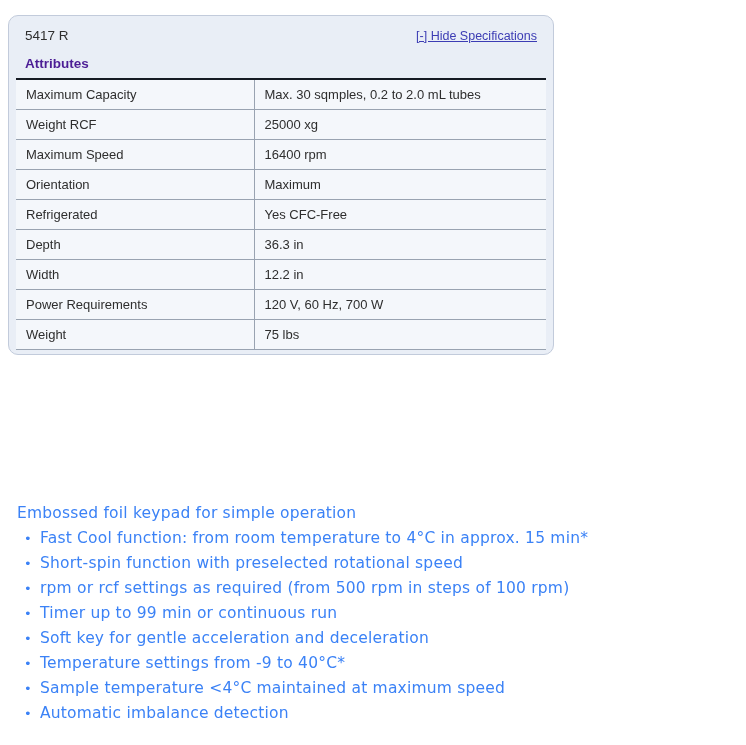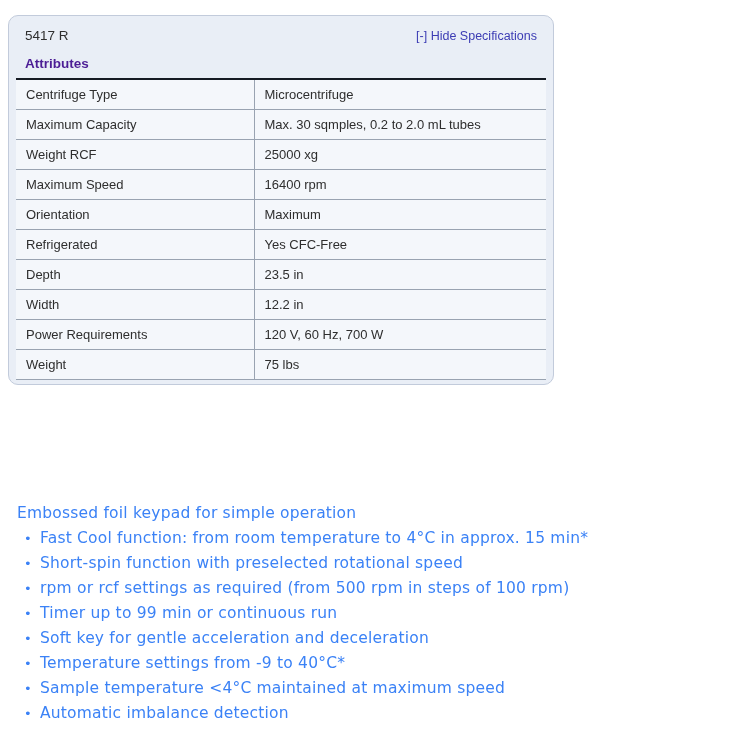--- a/index.html
+++ b/index.html
@@ -26,20 +26,21 @@
     align-items: center;
     padding: 5px 9px 13px 9px;
   }
   .panel-title {
     font-size: 13.5px;
     color: var(--text);
   }
   .toggle-link {
     font-size: 12.5px;
     color: var(--link);
+    text-decoration: underline;
     cursor: pointer;
   }
   .section-heading {
     font-size: 13.5px;
     font-weight: bold;
     color: #4c1d95;
     padding: 0 9px 7px 9px;
   }
   table.attributes {
     width: 100%;
@@ -92,24 +93,20 @@
 <body>
 
 <div class="spec-panel">
   <div class="panel-top">
     <span class="panel-title">5417 R</span>
     <a class="toggle-link">[-] Hide Specifications</a>
   </div>
   <div class="section-heading">Attributes</div>
   <table class="attributes">
     <tbody id="attributes-body">
-  <tr>
-    <td class="attr-label">Centrifuge Type</td>
-    <td class="attr-value">Microcentrifuge</td>
-  </tr>
 
   <tr>
     <td class="attr-label">Maximum Capacity</td>
     <td class="attr-value">Max. 30 sqmples, 0.2 to 2.0 mL tubes</td>
   </tr>
 
   <tr>
     <td class="attr-label">Weight RCF</td>
     <td class="attr-value">25000 xg</td>
   </tr>
@@ -124,21 +121,21 @@
     <td class="attr-value">Maximum</td>
   </tr>
 
   <tr>
     <td class="attr-label">Refrigerated</td>
     <td class="attr-value">Yes CFC-Free</td>
   </tr>
 
   <tr>
     <td class="attr-label">Depth</td>
-    <td class="attr-value">23.5 in</td>
+    <td class="attr-value">36.3 in</td>
   </tr>
 
 
   <tr>
     <td class="attr-label">Width</td>
     <td class="attr-value">12.2 in</td>
   </tr>
 
   <tr>
     <td class="attr-label">Power Requirements</td>

